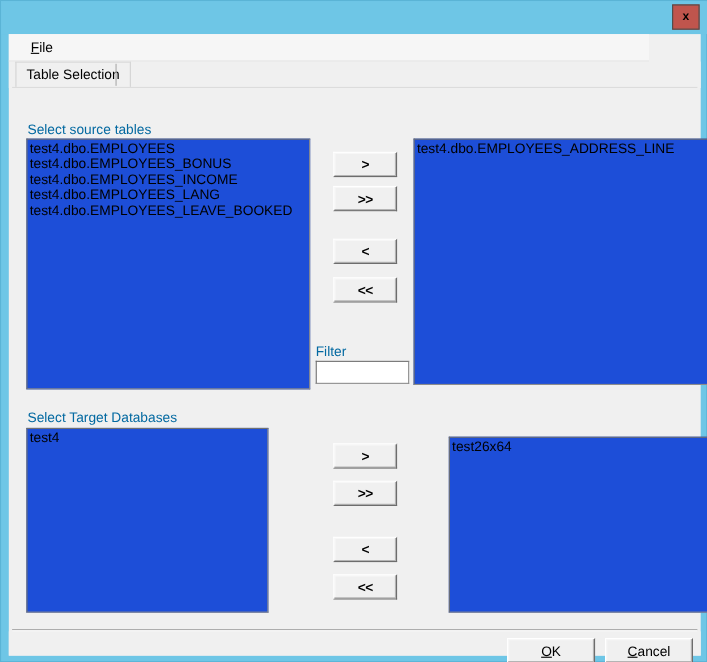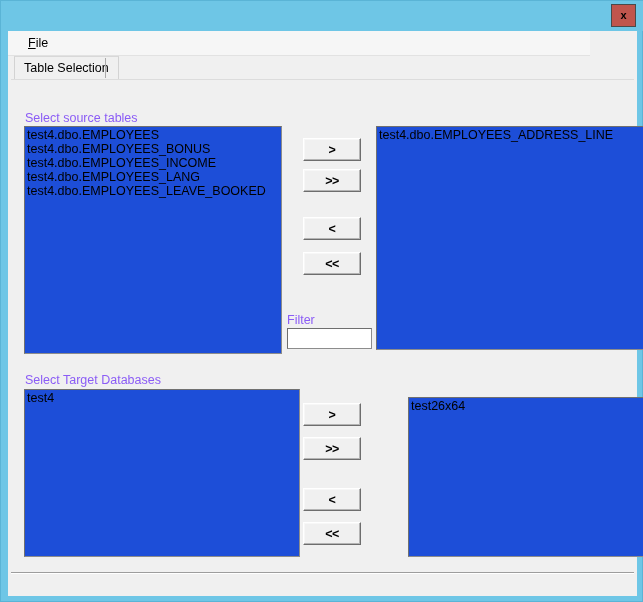--- a/index.html
+++ b/index.html
@@ -123,21 +123,21 @@
     height: 484px;
     background: #f0f0f0;
     border-top: 1px solid #dcdcdc;
     box-sizing: border-box;
   }
 
   
   .grp-label {
     position: absolute;
     font-size: 12.5px;
-    color: #8b5cf6;
+    color: #0369a1;
     white-space: nowrap;
   }
 
   
   .listbox {
     position: absolute;
     background: #1d4ed8;
     border: 1px solid #8c8c8c;
     border-top-color: #707070;
     border-left-color: #707070;
@@ -270,32 +270,36 @@
       <button class="btn arrow" style="left:292px; top:172px; width:58px; height:23px;">&lt;&lt;</button>
 
       <div class="grp-label" style="left:276px; top:233px;">Filter</div>
       <input class="textinput" style="left: 276px; top: 248px; width: 85px; height: 21px;" type="text" value="">
 
       <div class="listbox" style="left:365px; top:46px; width:293px; height:224px;">
         <div class="row">test4.dbo.EMPLOYEES_ADDRESS_LINE</div>
       </div>
 
       <div class="grp-label" style="left:14px; top:293px;">Select Target Databases</div>
-      <div class="listbox" style="left:13px; top:309px; width:276px; height:168px;">
+      <div class="listbox" style="left:13px; top:309px; width:220px; height:168px;">
         <div class="row">test4</div>
       </div>
 
       <button class="btn arrow" style="left:292px; top:323px; width:58px; height:23px;">&gt;</button>
       <button class="btn arrow" style="left:292px; top:357px; width:58px; height:23px;">&gt;&gt;</button>
       <button class="btn arrow" style="left:292px; top:408px; width:58px; height:23px;">&lt;</button>
       <button class="btn arrow" style="left:292px; top:442px; width:58px; height:23px;">&lt;&lt;</button>
 
       <div class="listbox" style="left:365px; top:317px; width:246px; height:160px;margin-left:32px;">
         <div class="row">test26x64</div>
       </div>
 
     </div>
 
     <div class="footer-sep"></div>
     <div class="footer-sep2"></div>
+    <div class="footer">
+      <button class="btn" style="left:453px; top:6px; width:80px; height:23px;"><span><u>O</u><span>K</span></span></button>
+      <button class="btn" style="left:542px; top:6px; width:80px; height:23px;"><span><u>C</u><span>ancel</span></span></button>
+    </div>
 
   </div>
 </div>
 
 </body></html>

